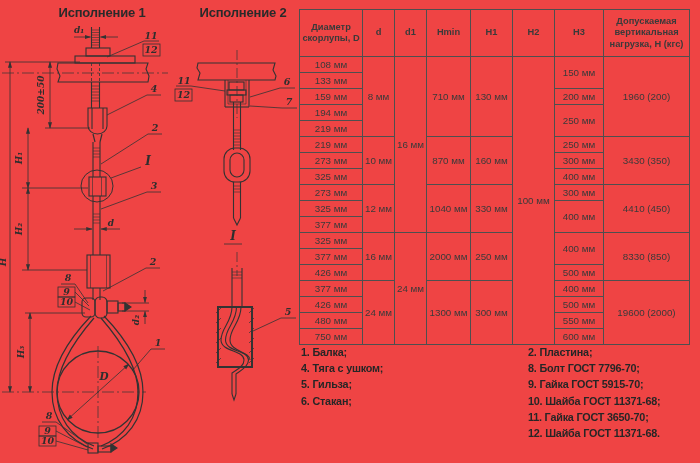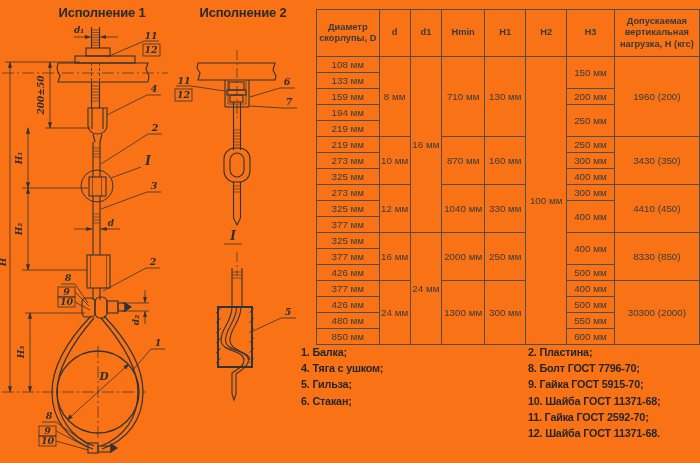--- a/index.html
+++ b/index.html
@@ -1,27 +1,27 @@
 <!DOCTYPE html>
 <html><head>
 <meta charset="utf-8">
 <style>
   html,body{margin:0;padding:0;background:#e8e8e8;}
-  .stage{position:relative;width:700px;height:463px;background:#f97316;overflow:hidden;
+  .stage{position:relative;width:700px;height:463px;background:#ef4444;overflow:hidden;
          font-family:"Liberation Sans",sans-serif;color:#333;}
   .dwg-title{position:absolute;top:5px;font-weight:bold;font-size:13px;letter-spacing:-0.2px;
              color:#2a2a2a;text-align:center;width:150px;}
   #title1{left:27px;}
   #title2{left:168px;}
   svg{position:absolute;top:0;}
   svg text{font-family:"DejaVu Serif",serif;font-style:italic;fill:#2e2e2e;
            font-size:9.5px;font-weight:bold;text-anchor:middle;}
   svg text.dim{font-weight:bold;font-size:9px;}
   
-  .spec-table{position:absolute;left:316px;top:9px;border-collapse:collapse;table-layout:fixed;
+  .spec-table{position:absolute;left:299px;top:9px;border-collapse:collapse;table-layout:fixed;
               font-size:9.8px;color:#3a3a3a;}
   .spec-table td,.spec-table th{border:1px solid #4f4f4f;text-align:center;vertical-align:middle;
               padding:0 1px;overflow:hidden;}
   .spec-table th{font-size:9.3px;font-weight:bold;line-height:1.2;height:42px;padding:2px;}
   .spec-table td{height:15px;}
   
   .legend{position:absolute;left:301px;top:344px;width:396px;display:flex;
           font-weight:bold;font-size:10.8px;letter-spacing:-0.2px;line-height:16.2px;color:#262626;}
   .legend .col1{width:227px;}
   .legend .col2{width:169px;}
@@ -381,47 +381,47 @@
       <tr>
         <td>426 мм</td>
         <td>500 мм</td>
       </tr>
       <tr>
         <td>377 мм</td>
         <td rowspan="4">24 мм</td>
         <td rowspan="4">1300 мм</td>
         <td rowspan="4">300 мм</td>
         <td>400 мм</td>
-        <td rowspan="4">30300 (2000)</td>
+        <td rowspan="4">19600 (2000)</td>
       </tr>
       <tr>
         <td>426 мм</td>
         <td>500 мм</td>
       </tr>
       <tr>
         <td>480 мм</td>
         <td>550 мм</td>
       </tr>
       <tr>
-        <td>850 мм</td>
+        <td>750 мм</td>
         <td>600 мм</td>
       </tr>
     </tbody>
   </table>
 
   <div class="legend">
     <div class="col1">
       <div>1. Балка;</div>
       <div>4. Тяга с ушком;</div>
       <div>5. Гильза;</div>
       <div>6. Стакан;</div>
     </div>
     <div class="col2">
       <div>2. Пластина;</div>
       <div>8. Болт ГОСТ 7796-70;</div>
       <div>9. Гайка ГОСТ 5915-70;</div>
       <div>10. Шайба ГОСТ 11371-68;</div>
-      <div>11. Гайка ГОСТ 2592-70;</div>
+      <div>11. Гайка ГОСТ 3650-70;</div>
       <div>12. Шайба ГОСТ 11371-68.</div>
     </div>
   </div>
 
 </div>
 
 </body></html>

